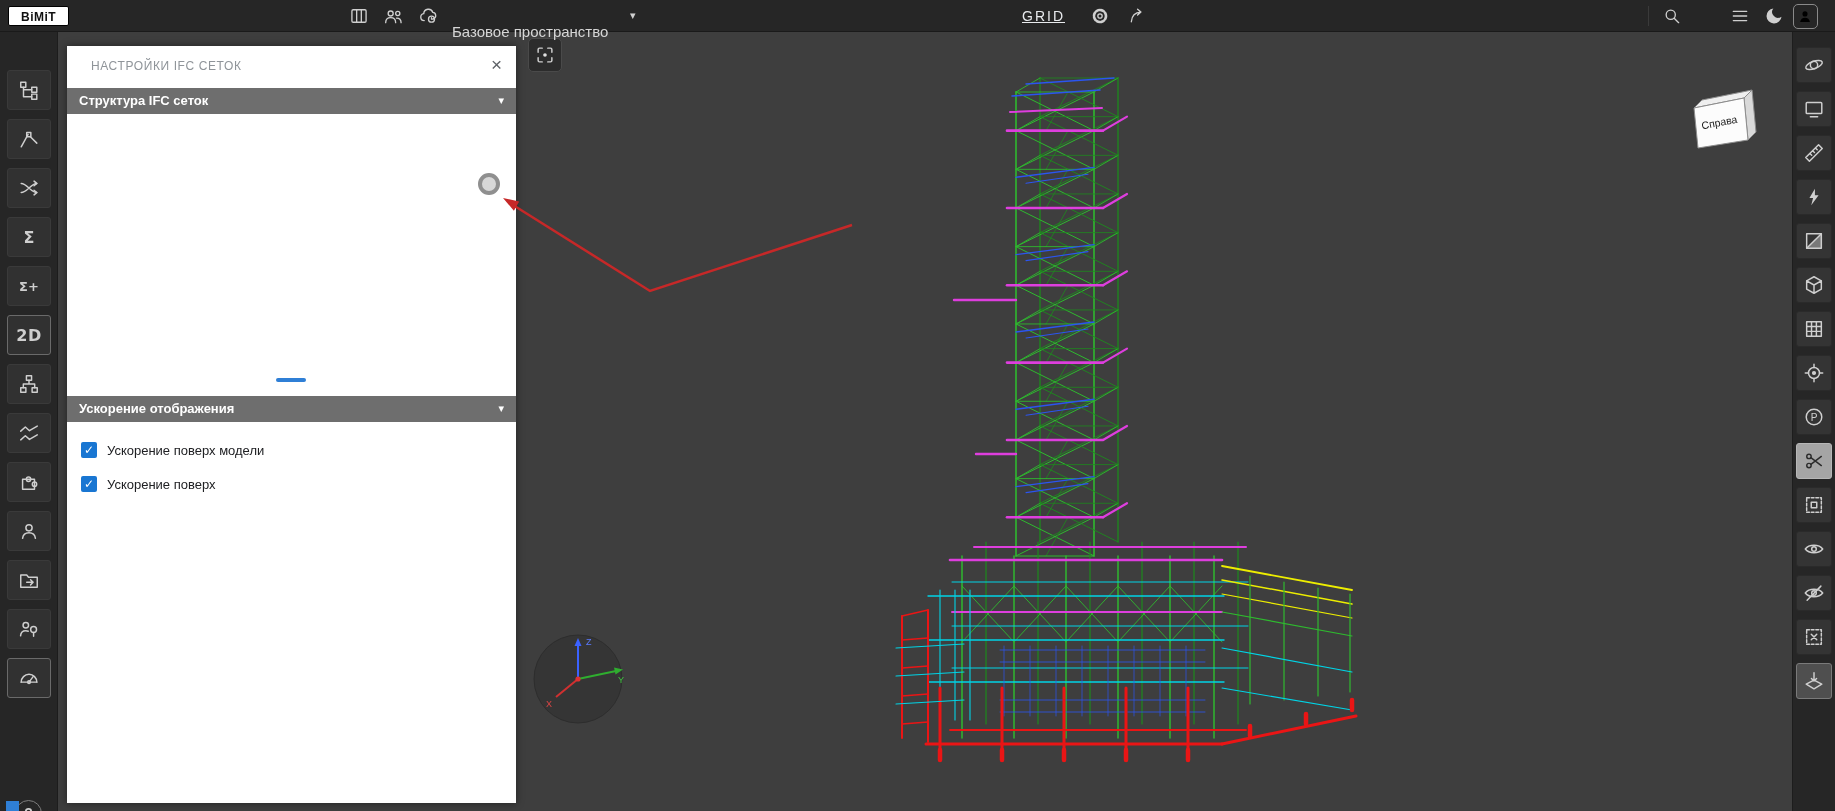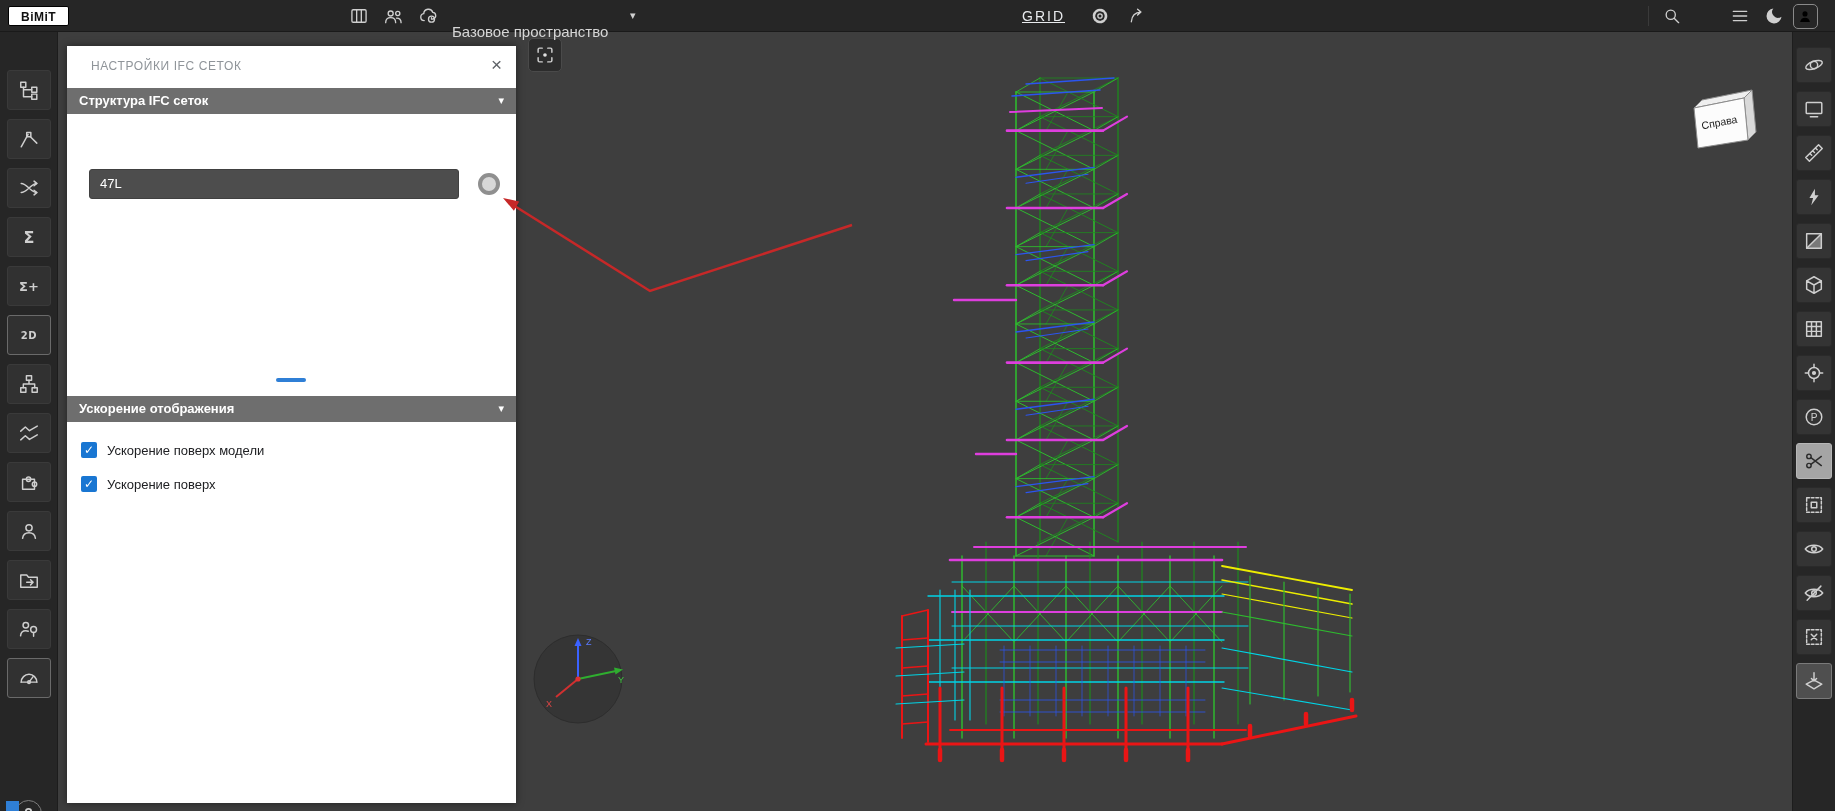--- a/index.html
+++ b/index.html
@@ -372,21 +372,21 @@
         <path d="M17.5 4.5 L20.5 7 17.5 9.5 M17.5 14.5 L20.5 17 17.5 19.5"></path>
       </svg>
   </div>
   <div class="tile" style="top:185px">
     <span class="glyph" style="font-size:16px">Σ</span>
   </div>
   <div class="tile" style="top:234px">
     <span class="glyph" style="font-size:13px">Σ+</span>
   </div>
   <div class="tile outlined" style="top:283px">
-    <span class="glyph" style="font-size:10px;letter-spacing:.5px">2D</span>
+    <span class="glyph" style="font-size:16px;letter-spacing:.5px">2D</span>
   </div>
   <div class="tile" style="top:332px">
     <svg viewBox="0 0 24 24" width="22" height="22">
         <rect x="9.2" y="3" width="5.6" height="5"></rect>
         <rect x="3" y="16" width="5.6" height="5"></rect>
         <rect x="15.4" y="16" width="5.6" height="5"></rect>
         <path d="M12 8 v4 M5.8 16 v-4 h12.4 v4"></path>
       </svg>
   </div>
   <div class="tile" style="top:381px">
@@ -561,23 +561,20 @@
   <div class="p-header">
     <span class="p-title">НАСТРОЙКИ IFC СЕТОК</span>
     <span class="p-close">×</span>
   </div>
 
   <div class="p-section" style="top:42px">
     <span class="s-title">Структура IFC сеток</span>
     <span class="caret">▾</span>
   </div>
 
-  <div class="tree-row" style="left:22px; top:123px; width:370px">
-    <span>47L</span>
-  </div>
   <div class="toggle"></div>
   <div class="drag-handle"></div>
 
   <div class="p-section" style="top:350px">
     <span class="s-title">Ускорение отображения</span>
     <span class="caret">▾</span>
   </div>
 
   <label class="opt" style="top:394px">
     <span class="cb">

